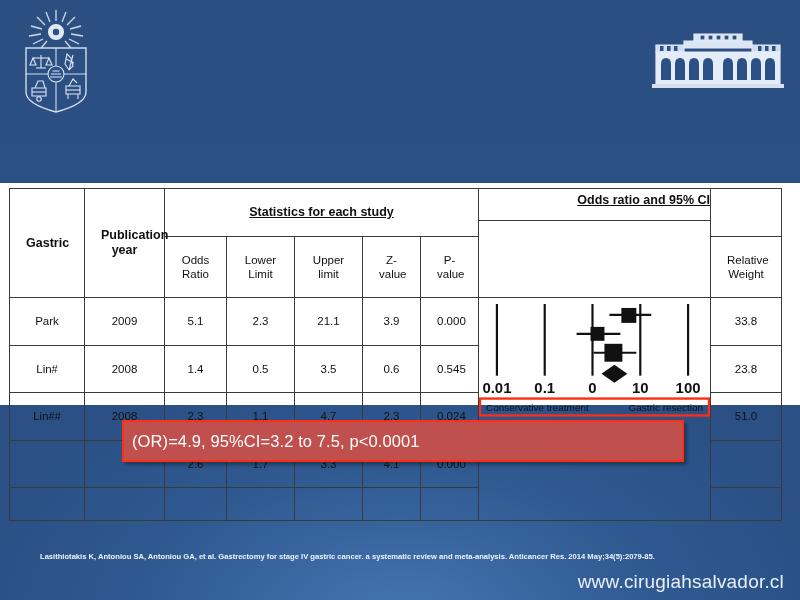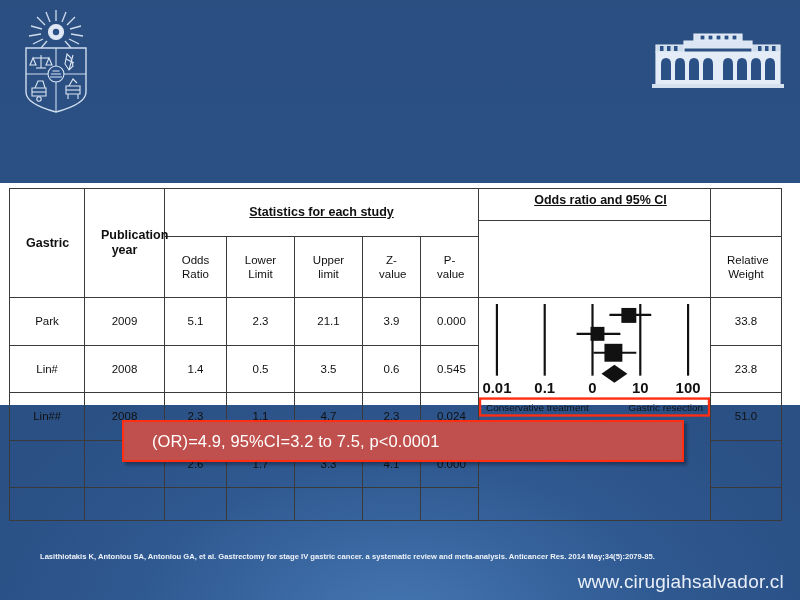--- a/index.html
+++ b/index.html
@@ -54,21 +54,21 @@
 
   
   #callout{
     position:absolute;left:122px;top:420px;width:558px;height:38px;
     background:#c0504d;border:2px solid #ff2d12;
     box-shadow:3px 3px 3px rgba(0,0,0,0.32);
     display:flex;align-items:center;
   }
   #callout .txt{
     color:#ffffff;font-size:16.5px;letter-spacing:0.1px;
-    padding-left:8px;font-family:"Liberation Sans", sans-serif;margin-left:20px;
+    padding-left:8px;font-family:"Liberation Sans", sans-serif;
   }
 
   
   #citation{
     position:absolute;left:40px;top:551px;width:720px;
     color:#eef3fa;font-size:7.6px;font-weight:bold;line-height:1.45;
     text-align:left;font-family:"Liberation Sans", sans-serif;
   }
   #url{
     position:absolute;right:16px;top:571px;
@@ -209,21 +209,21 @@
           <td rowspan="2">
             <span class="hdr-bold">Gastric</span>
           </td>
           <td rowspan="2" class="leftal">
             <span class="hdr-bold">Publication year</span>
           </td>
           <td colspan="5">
             <span class="hdr-bold-u">Statistics for each study</span>
           </td>
           <td rowspan="2" class="plotcell">
-            <div style="position:absolute;left:12px;right:0;top:4px;text-align:center;">
+            <div style="position:absolute;left:12px;right:0;top:4px;text-align:right;">
               <span class="hdr-bold-u">Odds ratio and 95% CI</span>
             </div>
             <div style="position:absolute;left:0;right:0;top:31px;height:1px;background:#3a3a3a;"></div>
           </td>
           <td></td>
         </tr>
 
         <tr class="r-h2">
           <td><span>Odds Ratio</span></td>
           <td><span>Lower Limit</span></td>

